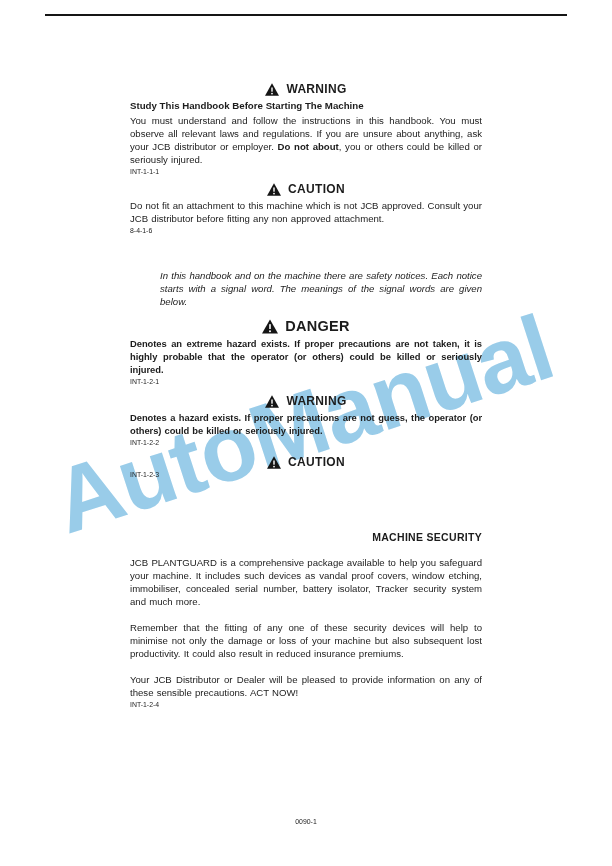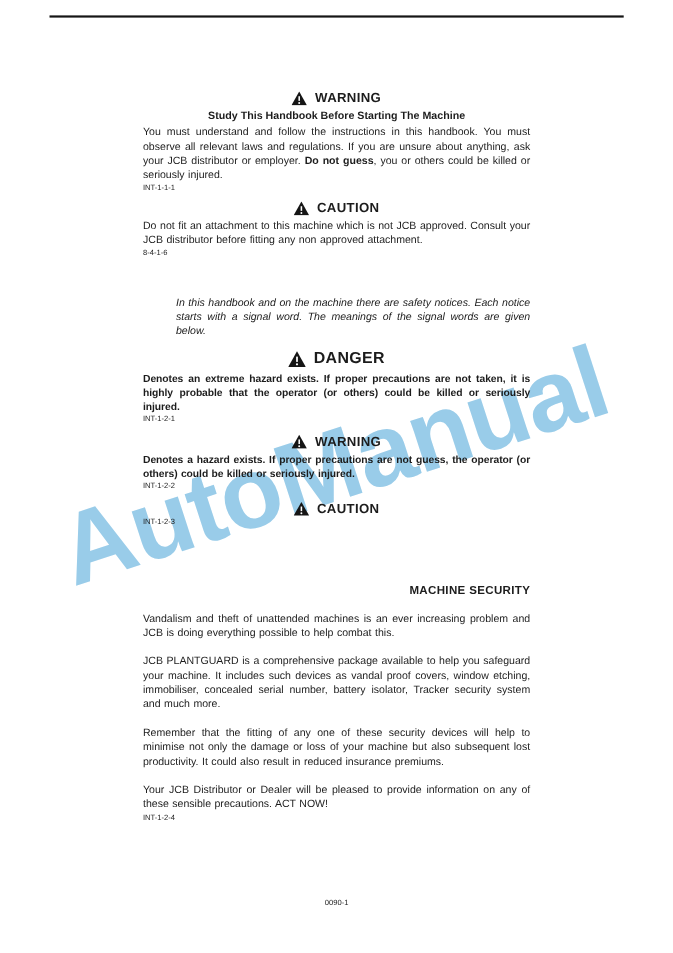--- a/index.html
+++ b/index.html
@@ -48,21 +48,20 @@
     justify-content: center;
     gap: 7px;
     font-weight: bold;
     font-size: 12px;
     letter-spacing: 0.3px;
   }
   .signal-heading.danger { font-size: 14.5px; }
   .tri { display: block; }
   .subtitle {
     margin: 4px 0 0 0;
-    text-align: center;
     font-weight: bold;
     font-size: 9.7px;
   }
   .body-text {
     margin: 3px 0 0 0;
     font-size: 9.6px;
     line-height: 13px;
     text-align: justify;
     word-spacing: 0.5px;
   }
@@ -106,21 +105,21 @@
 
       <div class="signal-heading mt-warning1">
         <svg class="tri" width="14" height="13" viewBox="0 0 18 16">
             <path d="M9 0 L18 16 L0 16 Z" fill="#151515"></path>
             <rect x="8.1" y="5.4" width="1.8" height="5.4" fill="#ffffff"></rect>
             <circle cx="9" cy="13.3" r="1.15" fill="#ffffff"></circle>
           </svg>
         <span>WARNING</span>
       </div>
       <p class="subtitle">Study This Handbook Before Starting The Machine</p>
-      <p class="body-text"><span>You must understand and follow the instructions in this handbook. You must observe all relevant laws and regulations. If you are unsure about anything, ask your JCB distributor or employer. </span><b>Do not guess</b><span>, you or others could be killed or seriously injured.</span></p>
+      <p class="body-text"><span>You must understand and follow the instructions in this handbook. You must observe all relevant laws and regulations. If you are unsure about anything, ask your JCB distributor or employer. </span><b>Do not about</b><span>, you or others could be killed or seriously injured.</span></p>
       <div class="ref-code">INT-1-1-1</div>
 
       <div class="signal-heading mt-caution1">
         <svg class="tri" width="14" height="13" viewBox="0 0 18 16">
             <path d="M9 0 L18 16 L0 16 Z" fill="#151515"></path>
             <rect x="8.1" y="5.4" width="1.8" height="5.4" fill="#ffffff"></rect>
             <circle cx="9" cy="13.3" r="1.15" fill="#ffffff"></circle>
           </svg>
         <span>CAUTION</span>
       </div>
@@ -155,21 +154,20 @@
         <svg class="tri" width="14" height="13" viewBox="0 0 18 16">
             <path d="M9 0 L18 16 L0 16 Z" fill="#151515"></path>
             <rect x="8.1" y="5.4" width="1.8" height="5.4" fill="#ffffff"></rect>
             <circle cx="9" cy="13.3" r="1.15" fill="#ffffff"></circle>
           </svg>
         <span>CAUTION</span>
       </div>
       <div class="ref-code">INT-1-2-3</div>
 
       <h2 class="section-heading">MACHINE SECURITY</h2>
-      <p class="body-text ms-para">Vandalism and theft of unattended machines is an ever increasing problem and JCB is doing everything possible to help combat this.</p>
       <p class="body-text ms-para">JCB PLANTGUARD is a comprehensive package available to help you safeguard your machine. It includes such devices as vandal proof covers, window etching, immobiliser, concealed serial number, battery isolator, Tracker security system and much more.</p>
       <p class="body-text ms-para">Remember that the fitting of any one of these security devices will help to minimise not only the damage or loss of your machine but also subsequent lost productivity. It could also result in reduced insurance premiums.</p>
       <p class="body-text ms-para">Your JCB Distributor or Dealer will be pleased to provide information on any of these sensible precautions. ACT NOW!</p>
       <div class="ref-code">INT-1-2-4</div>
 
     </div>
 
     <div class="footer">0090-1</div>
 
   </div>

